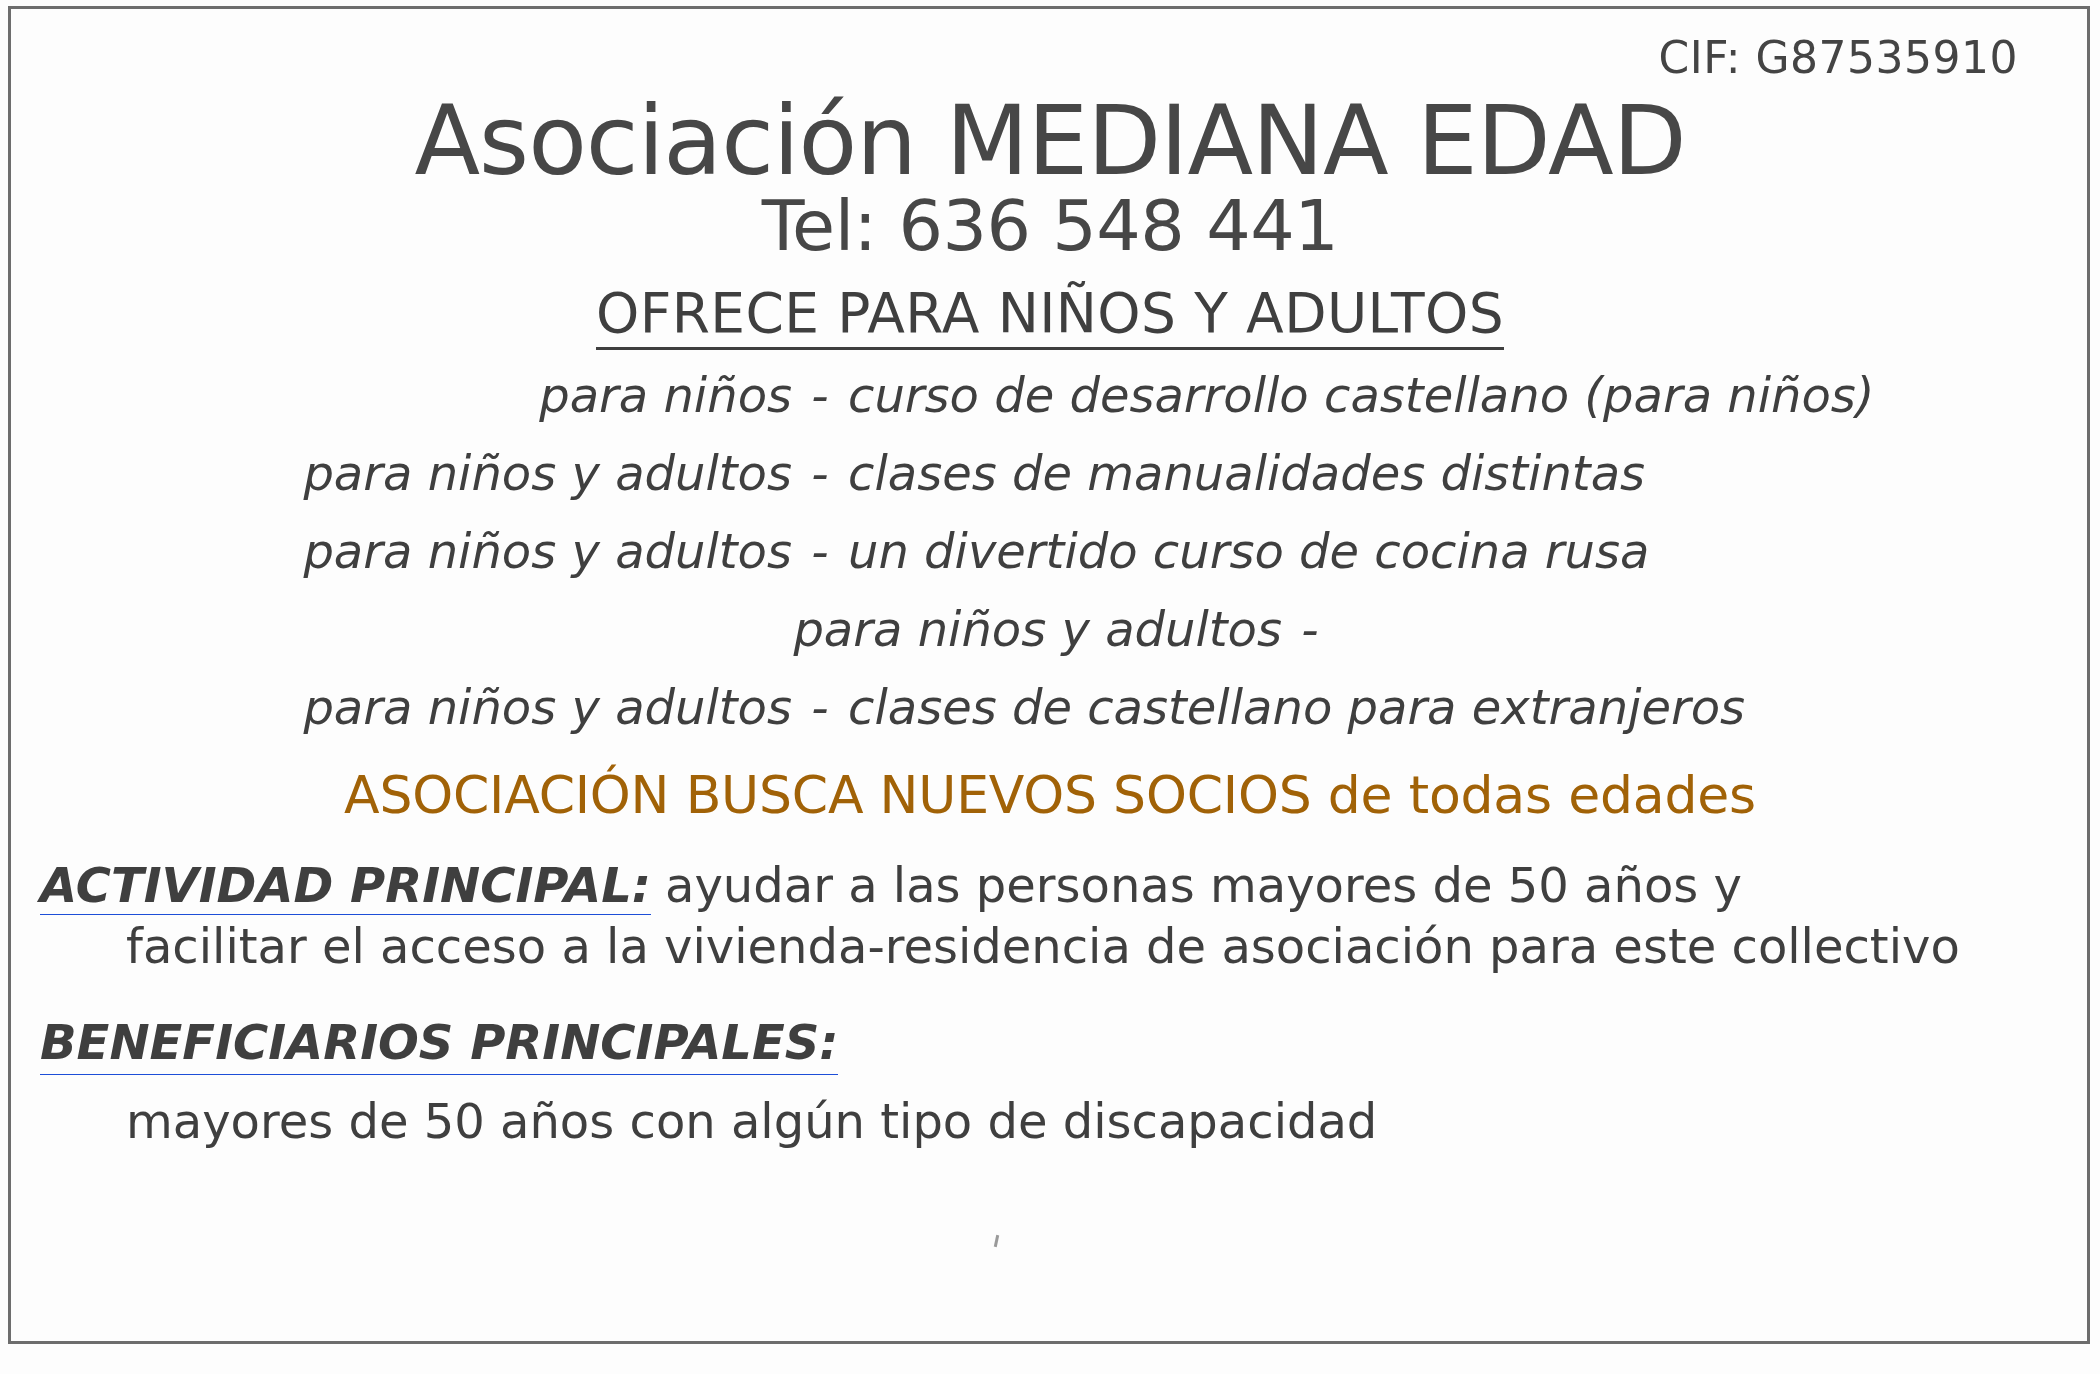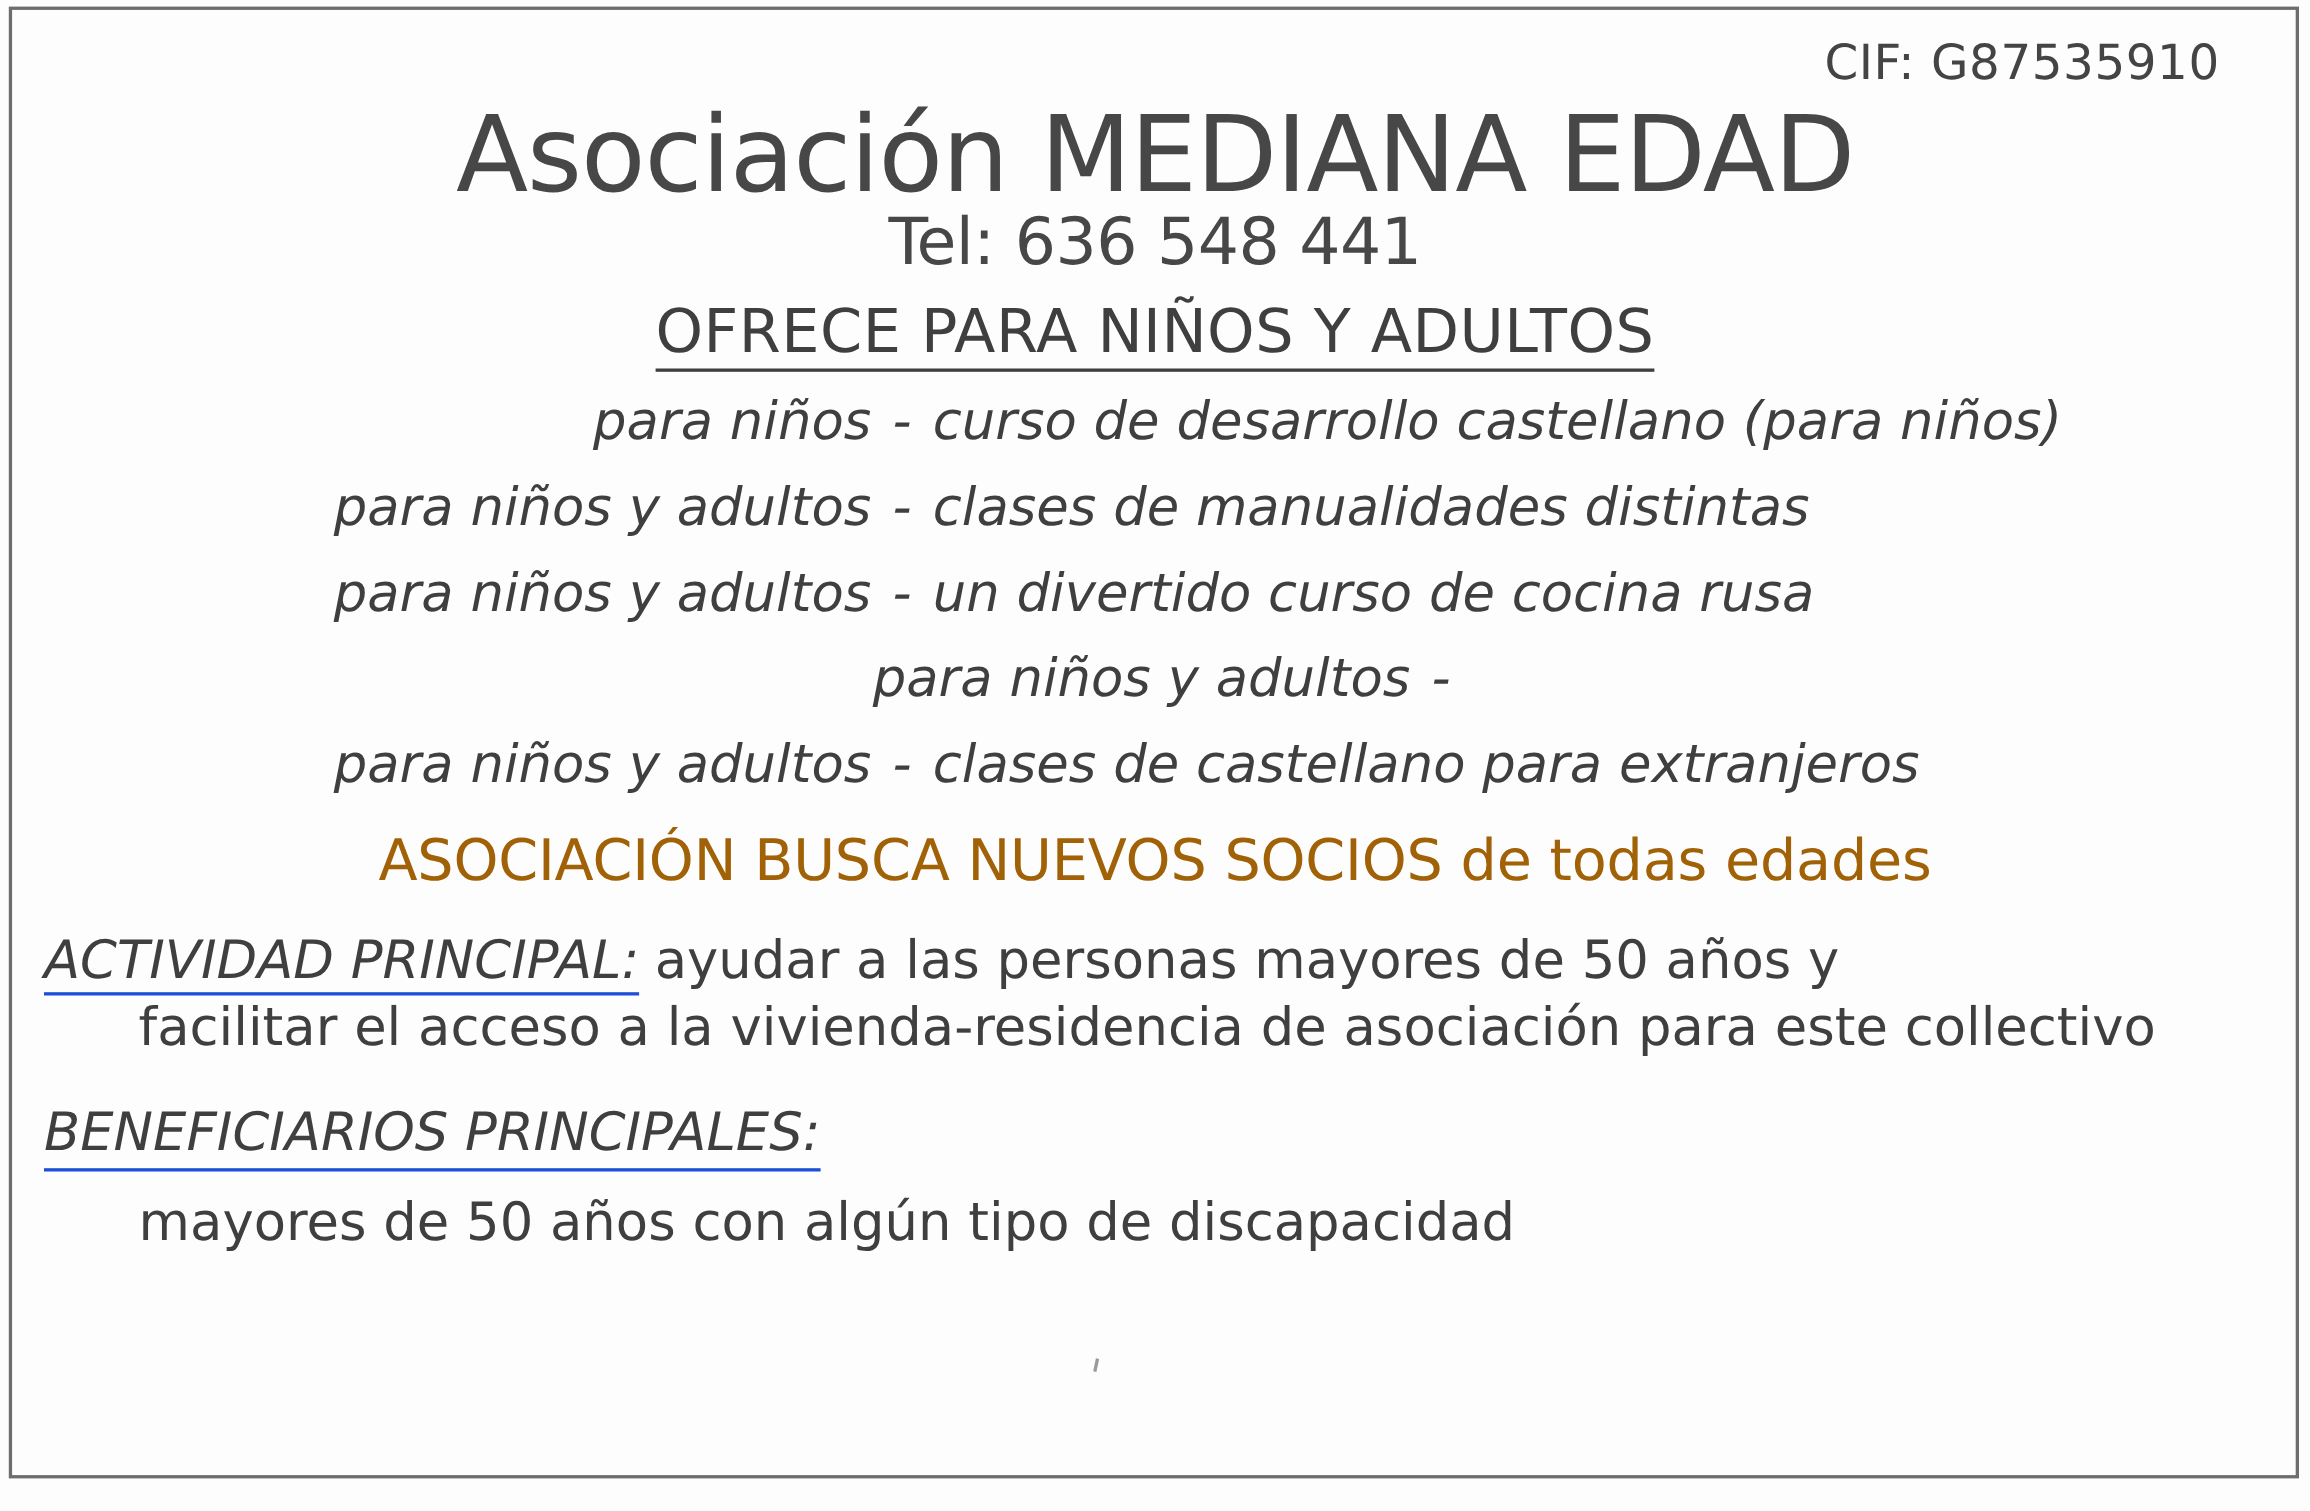--- a/index.html
+++ b/index.html
@@ -56,21 +56,21 @@
     font-size: 96px;
     line-height: 1.08;
     color: #474747;
     margin-top: 10px;
     letter-spacing: -1px;
     font-weight: 400;
   }
 
   .tel {
     text-align: center;
-    font-size: 59px;
+    font-size: 70px;
     line-height: 1.1;
     color: #474747;
     margin-top: -6px;
     letter-spacing: -0.5px;
     font-weight: 400;
   }
 
   .offers-heading {
     text-align: center;
     font-size: 55px;
@@ -124,22 +124,22 @@
   }
 
   .block {
     margin-top: 30px;
     font-size: 48px;
     color: #3f3f3f;
     line-height: 1.28;
   }
   .block .lbl {
     font-style: italic;
-    font-weight: normal;
-    border-bottom: 3px solid #1d4ed8;
+    font-weight: bold;
+    border-bottom: 1px solid #1d4ed8;
     padding-bottom: 1px;
     margin-right: 14px;
   }
   .block .body-line {
     display: block;
   }
   .indent {
     padding-left: 86px;
   }
   .block-2 {

